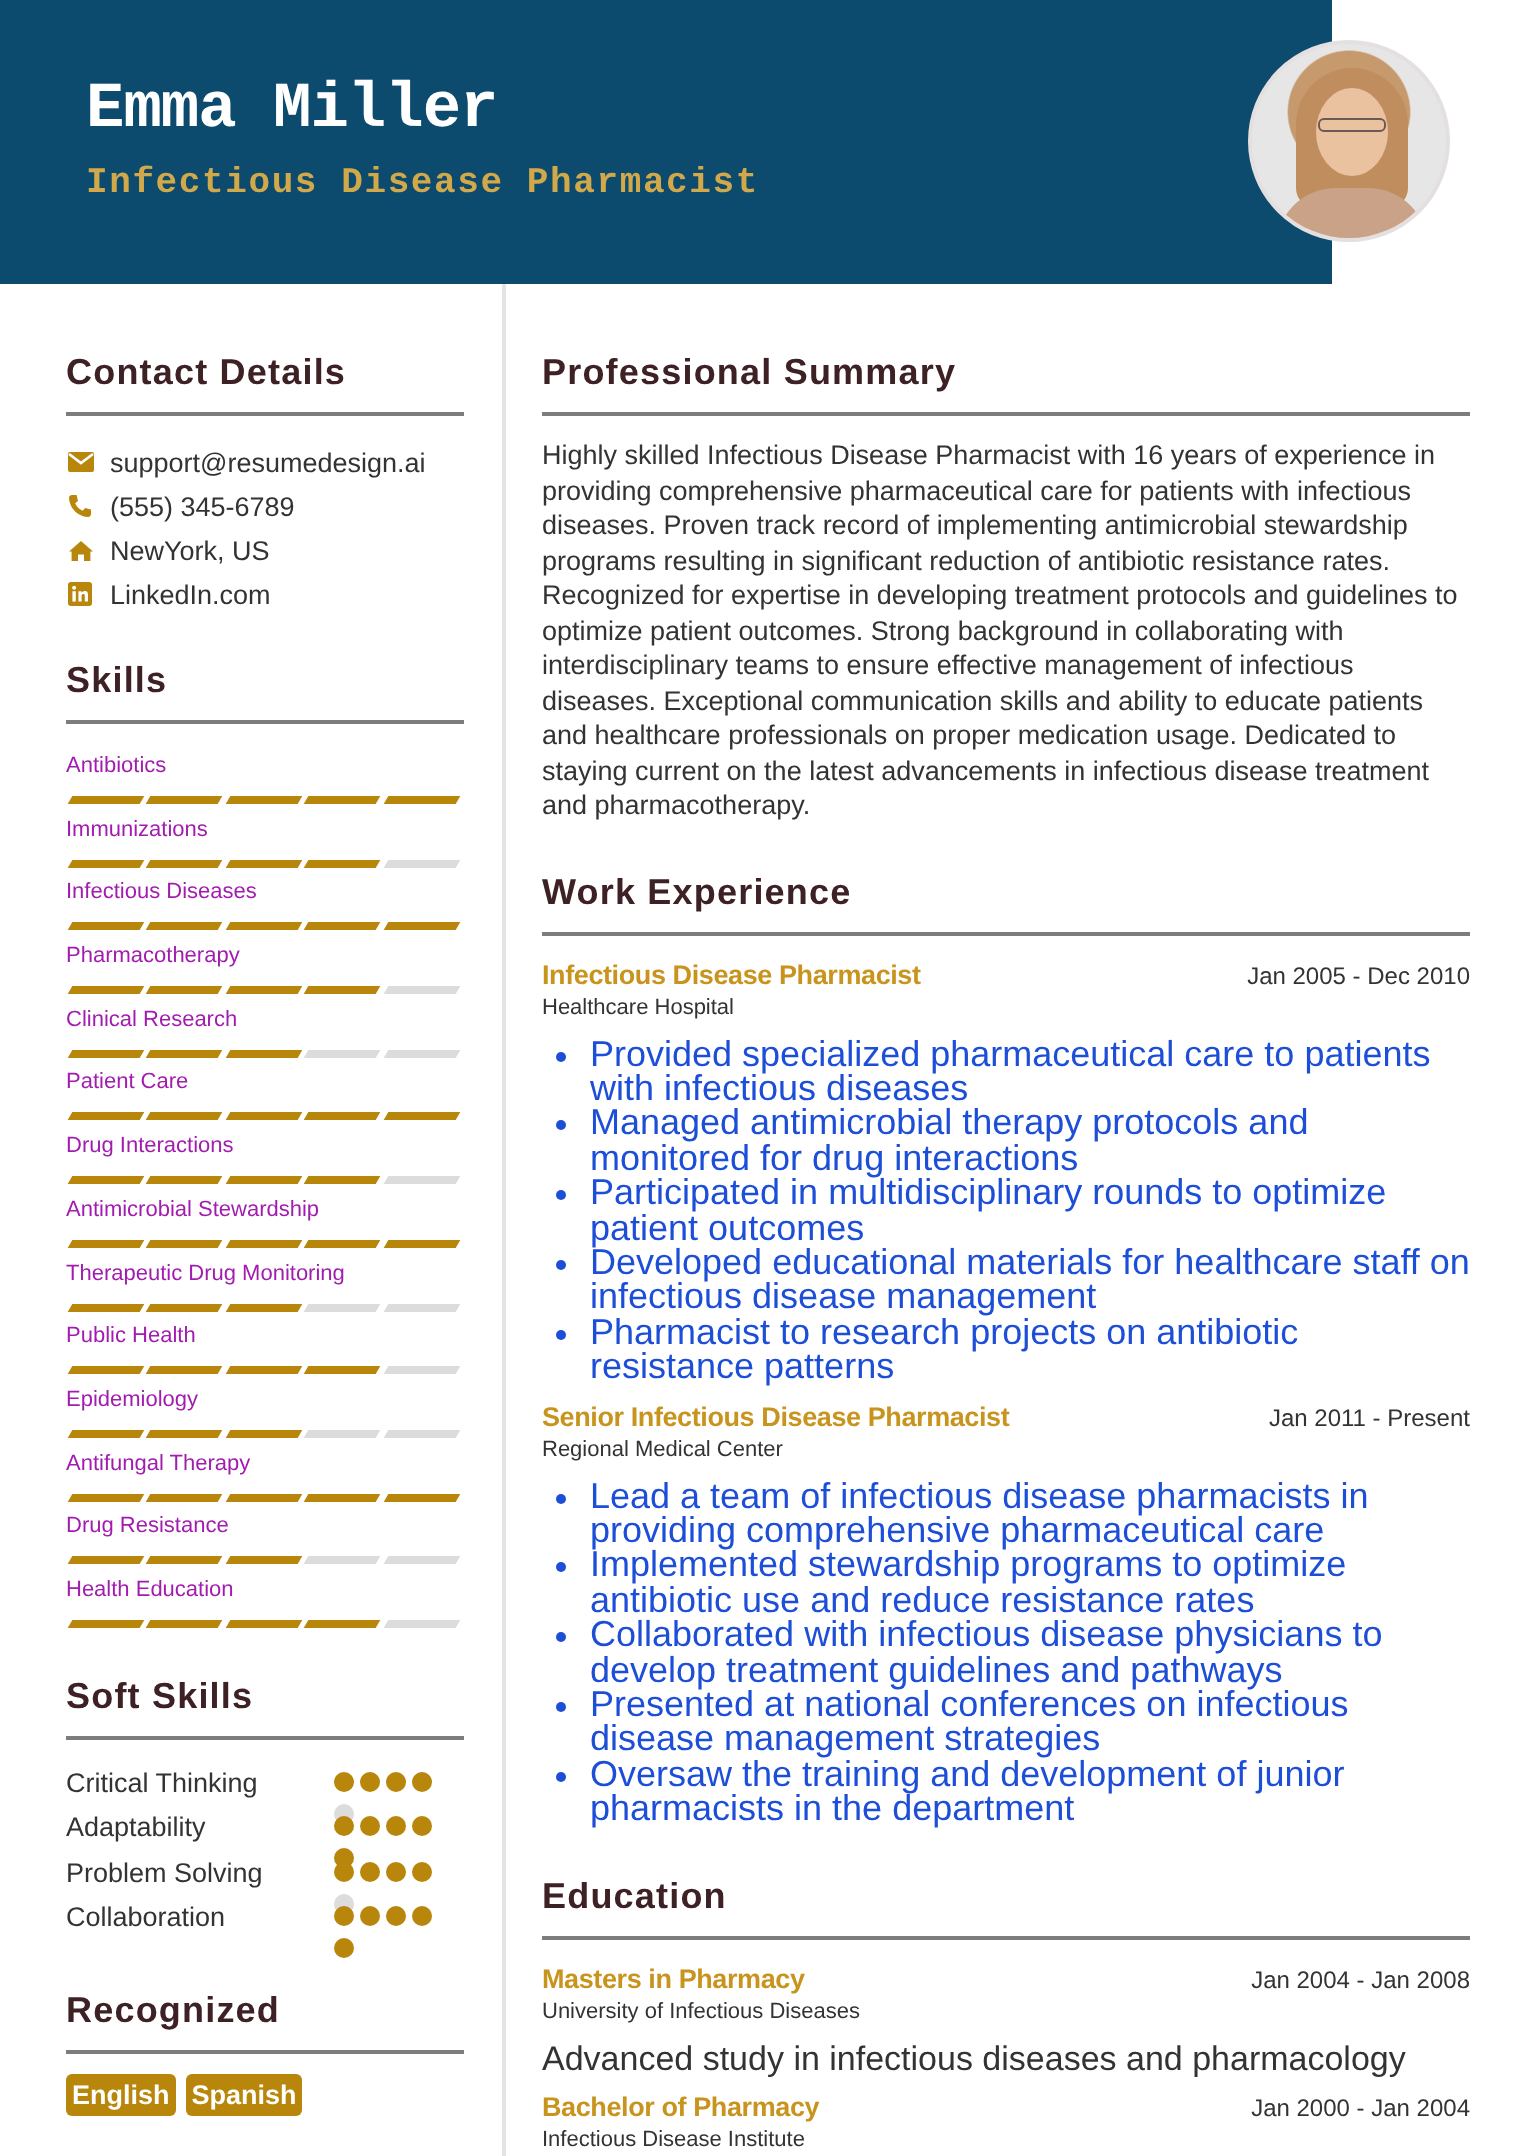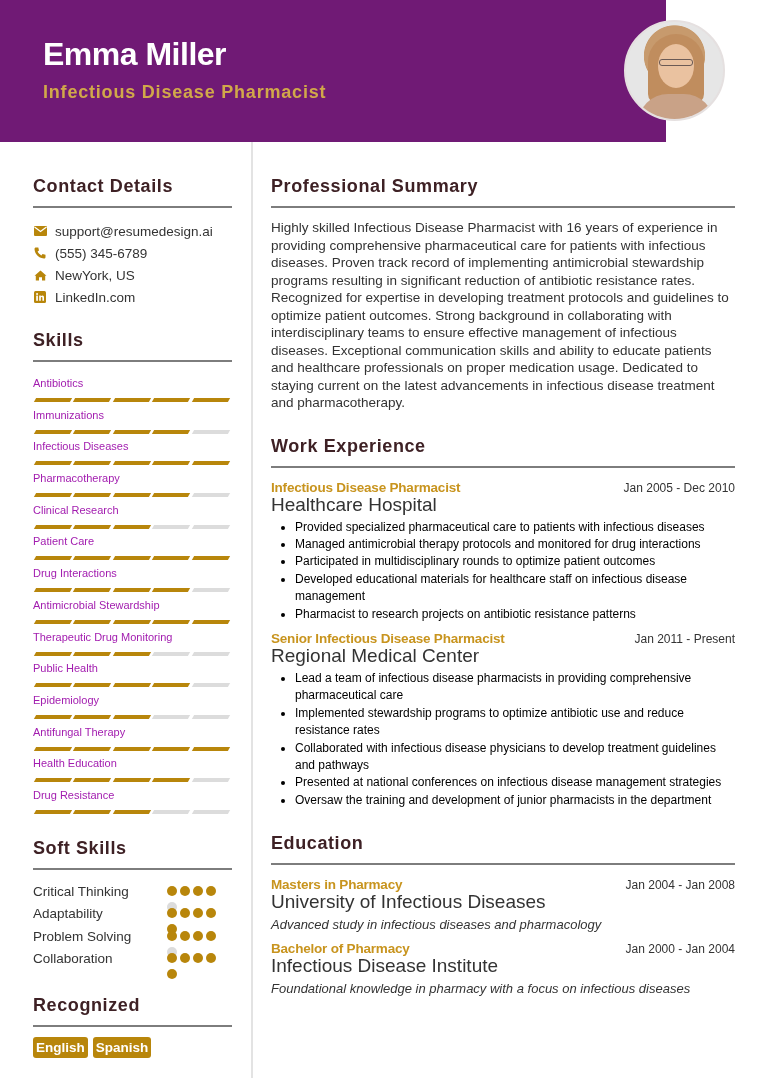--- a/index.html
+++ b/index.html
@@ -1,19 +1,19 @@
 <!DOCTYPE html>
 <html><head>
 <meta charset="utf-8">
 <style>
   * { box-sizing: border-box; margin: 0; padding: 0; }
   html, body { width: 768px; height: 1078px; background: #ffffff; overflow: hidden; }
   body { font-family: "Liberation Sans", "DejaVu Sans", sans-serif; color: #333333; position: relative; }
 
-  .header { position: absolute; left: 0; top: 0; width: 666px; height: 142px; background: #701a75; }
+  .header { position: absolute; left: 0; top: 0; width: 666px; height: 142px; background: #0c4a6e; font-family: Liberation Mono, monospace; }
   .name { position: absolute; left: 43px; top: 36px; font-size: 32px; font-weight: bold; color: #ffffff; letter-spacing: -0.5px; }
   .title { position: absolute; left: 43px; top: 82px; font-size: 18px; font-weight: bold; color: #d1a84a; letter-spacing: 0.8px; }
   .photo { position: absolute; left: 624px; top: 20px; width: 101px; height: 101px; border-radius: 50%;
            background: radial-gradient(circle at 50% 35%, #e8c7a8 0 18%, #c79a6d 19% 38%, #e6e6e6 39% 100%);
            border: 2px solid #e5e0e0; overflow: hidden; }
   .photo .hair { position: absolute; left: 22px; top: 12px; width: 56px; height: 70px; border-radius: 28px 28px 10px 10px; background: #c08d5e; }
   .photo .face { position: absolute; left: 32px; top: 22px; width: 36px; height: 44px; border-radius: 50%; background: #eac2a0; }
   .photo .glasses { position: absolute; left: 33px; top: 37px; width: 34px; height: 7px; border: 1.5px solid #6b5a55; border-radius: 3px; }
   .photo .body { position: absolute; left: 12px; top: 72px; width: 76px; height: 40px; border-radius: 30px 30px 0 0; background: #c9a287; }
 
@@ -42,24 +42,24 @@
   .dot.on { background: #b8860b; }
 
   .lang-wrap { display: flex; gap: 5px; margin-top: 10px; }
   .lang { background: #b8860b; color: #ffffff; font-size: 13.5px; font-weight: bold; padding: 3px 3px; border-radius: 3px; }
 
   .summary { font-size: 13.5px; line-height: 17.5px; color: #333; margin-top: 11px; }
 
   .job-head { display: flex; justify-content: space-between; align-items: baseline; }
   .job-title { font-size: 13.5px; font-weight: bold; color: #c8941e; letter-spacing: -0.2px; }
   .job-date { font-size: 12px; color: #333; }
-  .job-org { font-size: 19px; color: #333; line-height: 17px; margin-top: 1px; }
-  .job-bullets { list-style: disc; padding-left: 24px; margin-top: 6px; font-size: 12px; line-height: 17.4px; color: #000000; }
+  .job-org { font-size: 11px; color: #333; line-height: 17px; margin-top: 1px; }
+  .job-bullets { list-style: disc; padding-left: 24px; margin-top: 6px; font-size: 18px; line-height: 17.4px; color: #1d4ed8; }
   .job-bullets li { padding-left: 0; }
-  .edu-desc { font-size: 13px; color: #333; margin-top: 6px; line-height: 17px; font-style: italic; }
+  .edu-desc { font-size: 17px; color: #333; margin-top: 6px; line-height: 17px; }
 </style>
 </head>
 <body>
 
 <div class="header">
   <div class="name">Emma Miller</div>
   <div class="title">Infectious Disease Pharmacist</div>
   <div class="photo">
     <div class="hair"></div>
     <div class="body"></div>
@@ -233,36 +233,36 @@
           <div class="skill-name">Antifungal Therapy</div>
           <div class="bars">
             <div class="bar on"></div>
             <div class="bar on"></div>
             <div class="bar on"></div>
             <div class="bar on"></div>
             <div class="bar on"></div>
           </div>
         </div>
         <div class="skill">
+          <div class="skill-name">Drug Resistance</div>
+          <div class="bars">
+            <div class="bar on"></div>
+            <div class="bar on"></div>
+            <div class="bar on"></div>
+            <div class="bar"></div>
+            <div class="bar"></div>
+          </div>
+        </div>
+        <div class="skill">
           <div class="skill-name">Health Education</div>
           <div class="bars">
             <div class="bar on"></div>
             <div class="bar on"></div>
             <div class="bar on"></div>
             <div class="bar on"></div>
-            <div class="bar"></div>
-          </div>
-        </div>
-        <div class="skill">
-          <div class="skill-name">Drug Resistance</div>
-          <div class="bars">
-            <div class="bar on"></div>
-            <div class="bar on"></div>
-            <div class="bar on"></div>
-            <div class="bar"></div>
             <div class="bar"></div>
           </div>
         </div>
       </div>
   </div>
 
   <div style="margin-top:22px;">
     <div class="sec-title">Soft Skills</div>
     <div class="sec-rule"></div>
     <div id="soft-list" style="margin-top:13px;">

